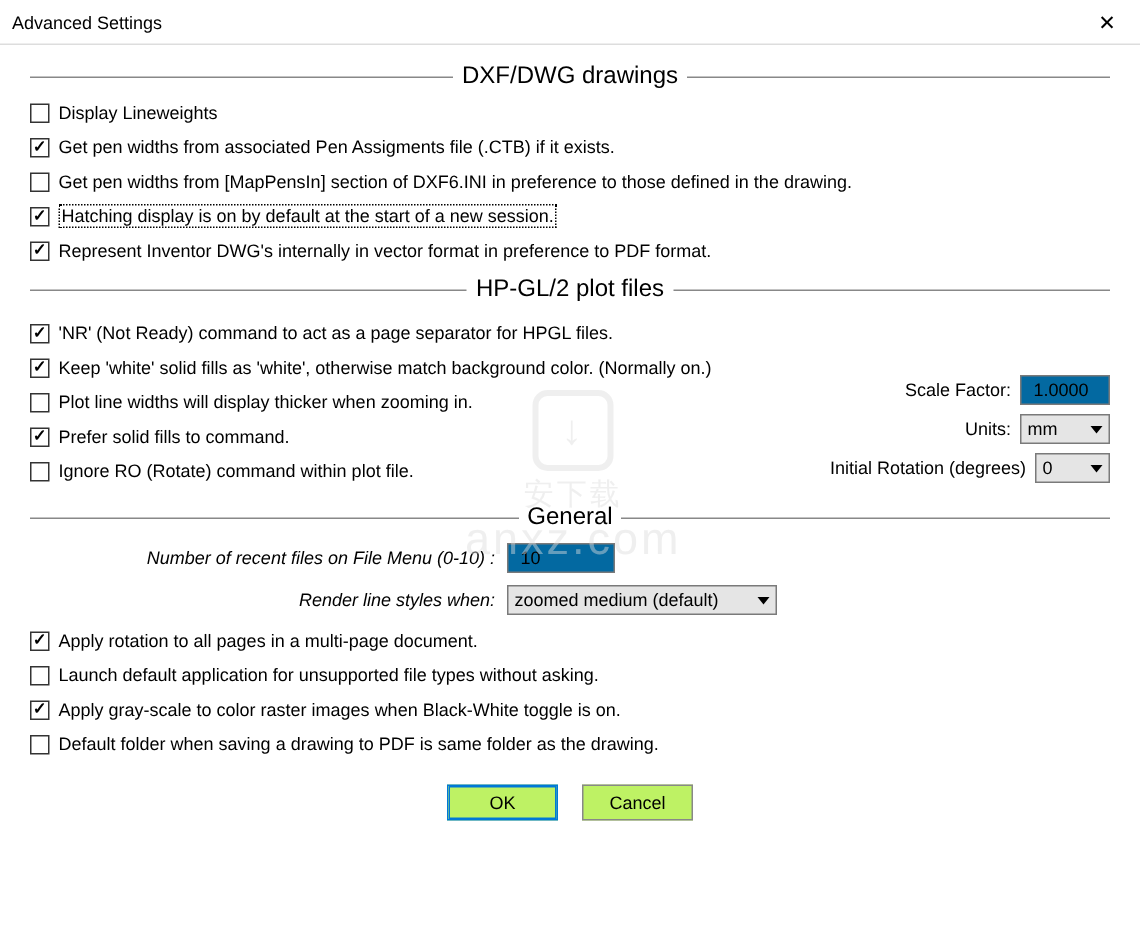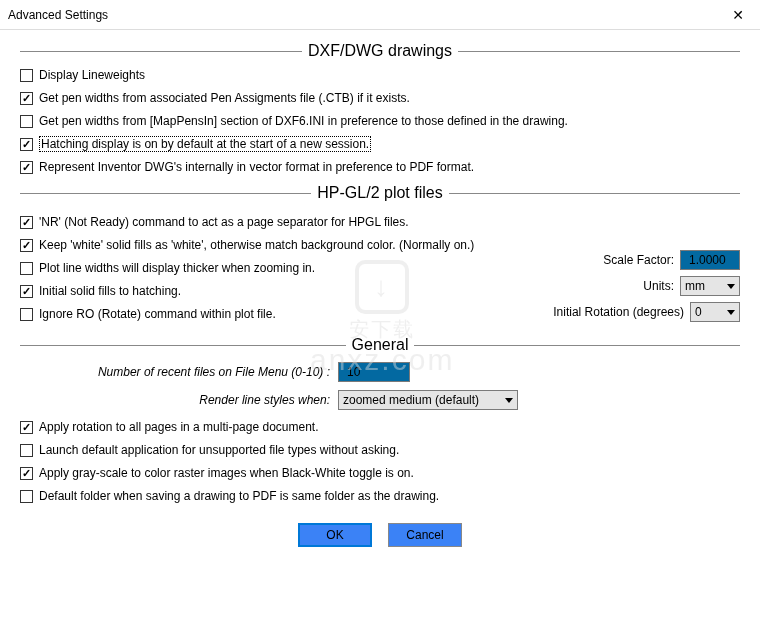--- a/index.html
+++ b/index.html
@@ -136,21 +136,21 @@
 .buttons {
   display: flex;
   justify-content: center;
   gap: 16px;
   margin-top: 18px;
 }
 .btn {
   min-width: 74px;
   height: 24px;
   border: 1px solid #888;
-  background: #3b82f6;
+  background: #bef264;
   display: inline-flex;
   align-items: center;
   justify-content: center;
   font-family: inherit;
   font-size: 12px;
   padding: 0 12px;
 }
 .btn.default {
   border: 1px solid #0078d7;
   box-shadow: 0 0 0 1px #0078d7 inset;
@@ -233,21 +233,21 @@
       <div class="row">
         <span class="checkbox checked"></span>
         <span>Keep 'white' solid fills as 'white', otherwise match background color. (Normally on.)</span>
       </div>
       <div class="row">
         <span class="checkbox"></span>
         <span>Plot line widths will display thicker when zooming in.</span>
       </div>
       <div class="row">
         <span class="checkbox checked"></span>
-        <span>Initial solid fills to hatching.</span>
+        <span>Prefer solid fills to command.</span>
       </div>
       <div class="row">
         <span class="checkbox"></span>
         <span>Ignore RO (Rotate) command within plot file.</span>
       </div>
     </div>
     <div class="hpgl-right">
       <div class="field-row">
         <label>Scale Factor:</label>
         <input class="text-input" style="width: 60px;" value="1.0000">

